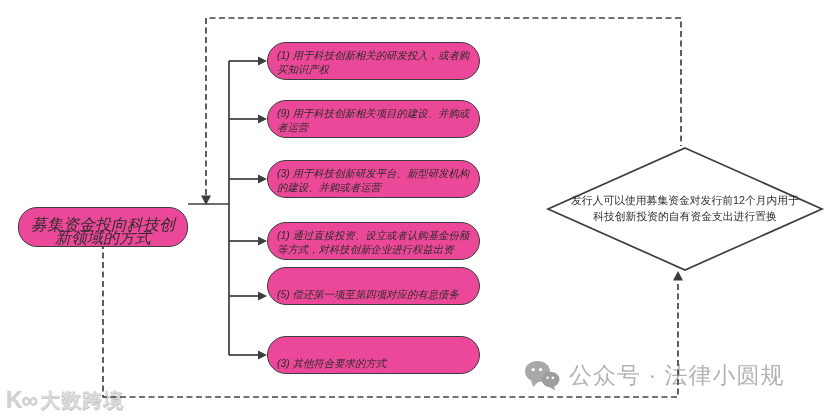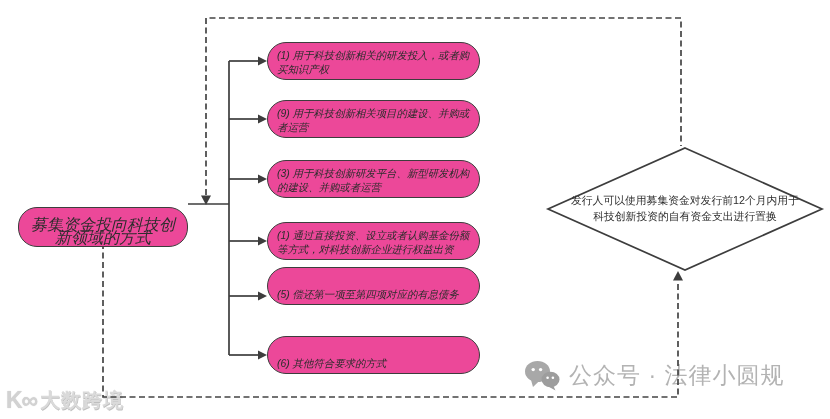--- a/index.html
+++ b/index.html
@@ -118,18 +118,18 @@
   <div class="node item-node" style="top:160px;">
     <span>(3) 用于科技创新研发平台、新型研发机构的建设、并购或者运营</span>
   </div>
   <div class="node item-node" style="top:222px;">
     <span>(1) 通过直接投资、设立或者认购基金份额等方式，对科技创新企业进行权益出资</span>
   </div>
   <div class="node item-node" style="top:267px;">
     <span>(5) 偿还第一项至第四项对应的有息债务</span>
   </div>
   <div class="node item-node" style="top:336px;">
-    <span>(6) 其他符合要求的方式</span>
+    <span>(3) 其他符合要求的方式</span>
   </div>
 
   <div class="decision-label">发行人可以使用募集资金对发行前12个月内用于科技创新投资的自有资金支出进行置换</div>
 
 </div>
 
 </body></html>

